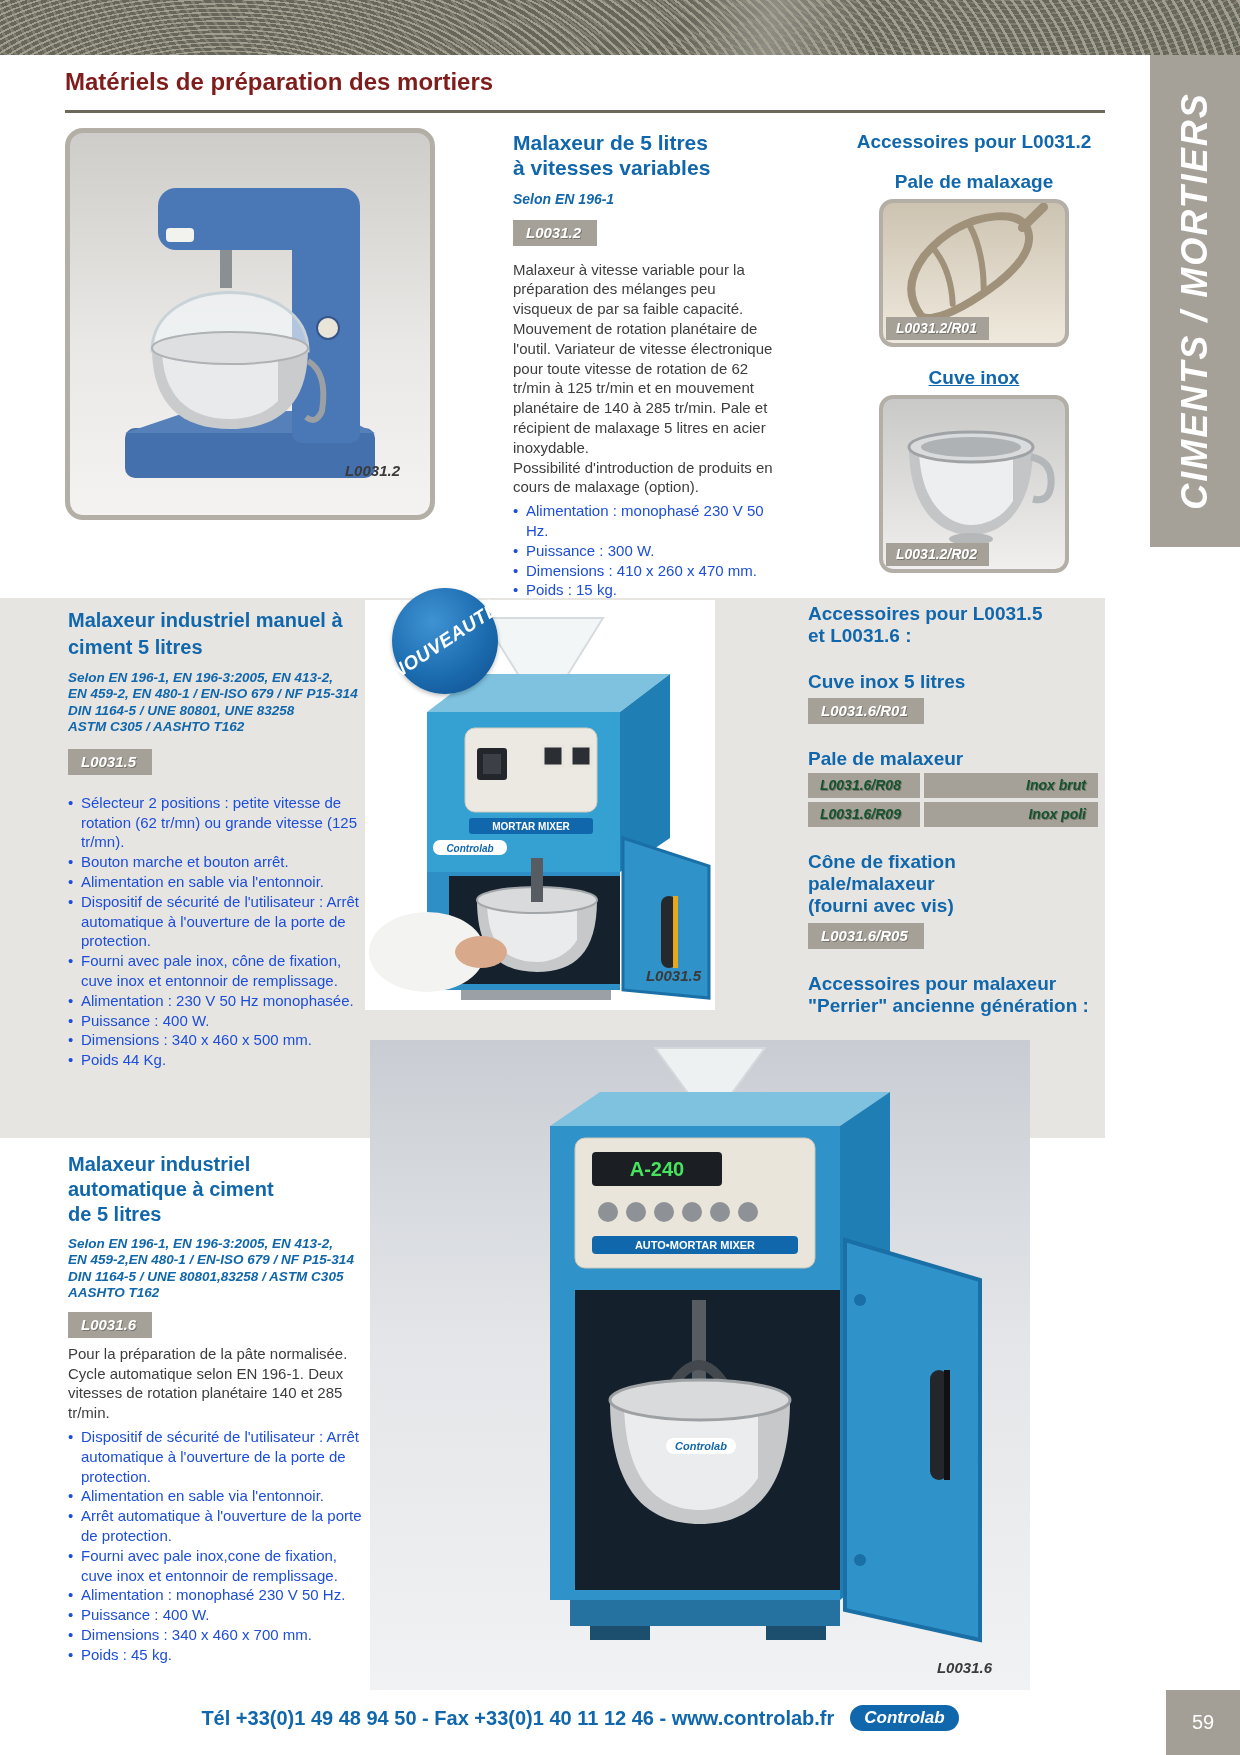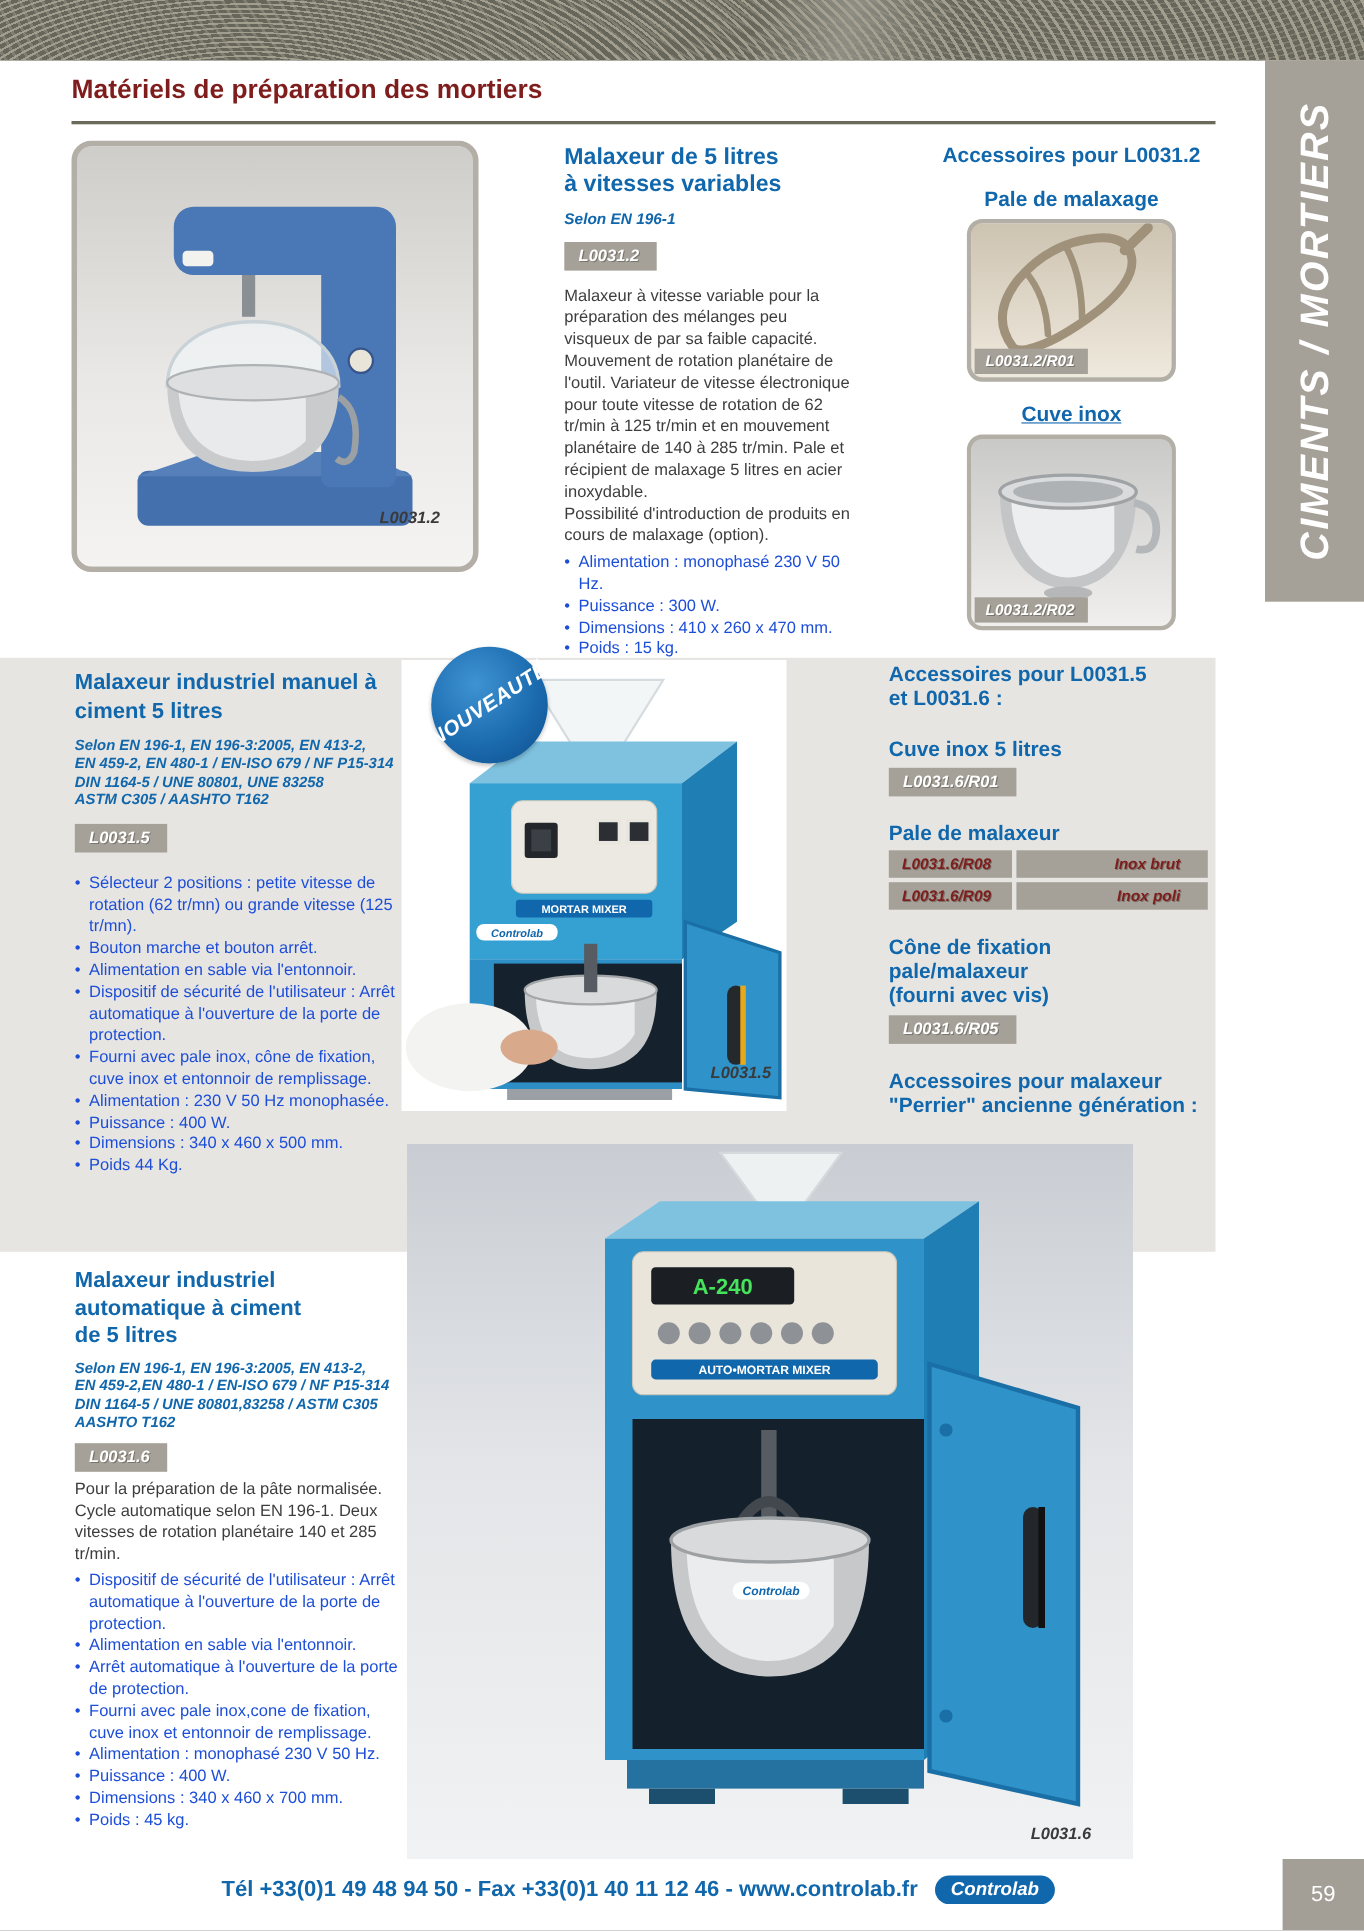--- a/index.html
+++ b/index.html
@@ -57,24 +57,24 @@
   .s2-left .code-badge { margin:13px 0 14px 0; }
   .s2-photo { position:absolute; left:365px; top:600px; width:350px; height:410px; background:#fff; }
   .new-badge { position:absolute; left:392px; top:588px; width:106px; height:106px; border-radius:50%;
     background:radial-gradient(circle at 38% 32%, #3f93d2 0%, #1c6cb0 55%, #0d4e8c 100%);
     box-shadow:0 2px 4px rgba(0,0,0,.25); z-index:5; display:flex; align-items:center; justify-content:center; }
   .new-badge span { transform:rotate(-33deg); color:#fff; font-weight:bold; font-style:italic; font-size:19px; letter-spacing:.5px; }
   .s2-right { position:absolute; left:808px; top:601px; width:290px; }
   .s2-right .blue-sub { margin-top:2px; }
   .s2-right .group { margin-top:24px; }
   .acc-row { display:flex; gap:4px; margin-top:4px; }
-  .acc-row .cell { background:#a6a198; color:#7f1d1d; font-style:italic; font-weight:bold; font-size:14px;
+  .acc-row .cell { background:#a6a198; color:#14532d; font-style:italic; font-weight:bold; font-size:14px;
     padding:4px 10px 5px 12px; text-shadow:1px 1px 0 rgba(90,88,80,.6); }
   .acc-row .cell-code { width:112px; }
-  .acc-row .cell-label { flex:1; text-align:right; padding-right:25px; }
+  .acc-row .cell-label { flex:1; text-align:right; padding-right:12px; }
 
   
   .s3-left { position:absolute; left:68px; top:1152px; width:300px; }
   .s3-left h2.blue { font-size:20px; line-height:1.25; }
   .s3-left .code-badge { margin:10px 0 2px 0; }
   .s3-left .body-text { margin-top:4px; }
   .s3-photo { position:absolute; left:370px; top:1040px; width:660px; height:650px;
     background:linear-gradient(180deg,#c9cdd3 0%,#e3e5e8 45%,#f1f2f3 100%); z-index:2; }
 
   

